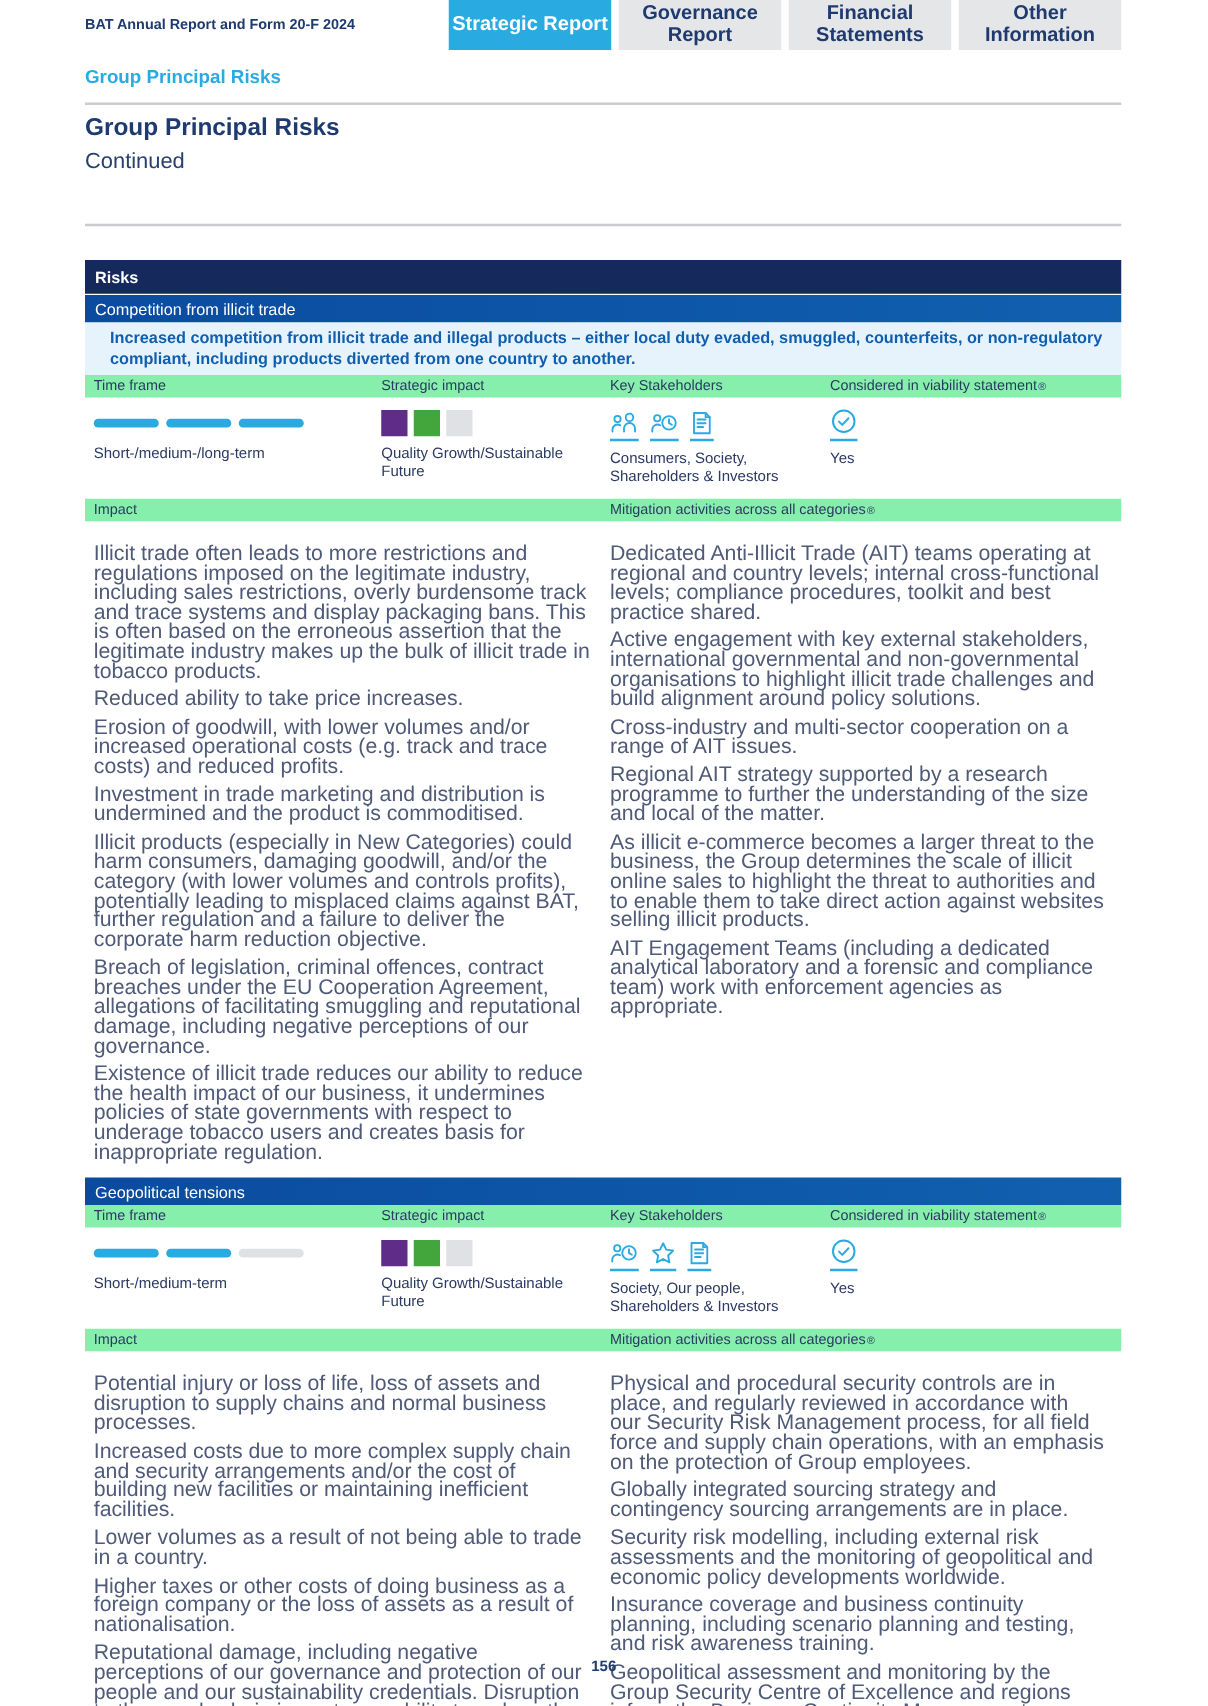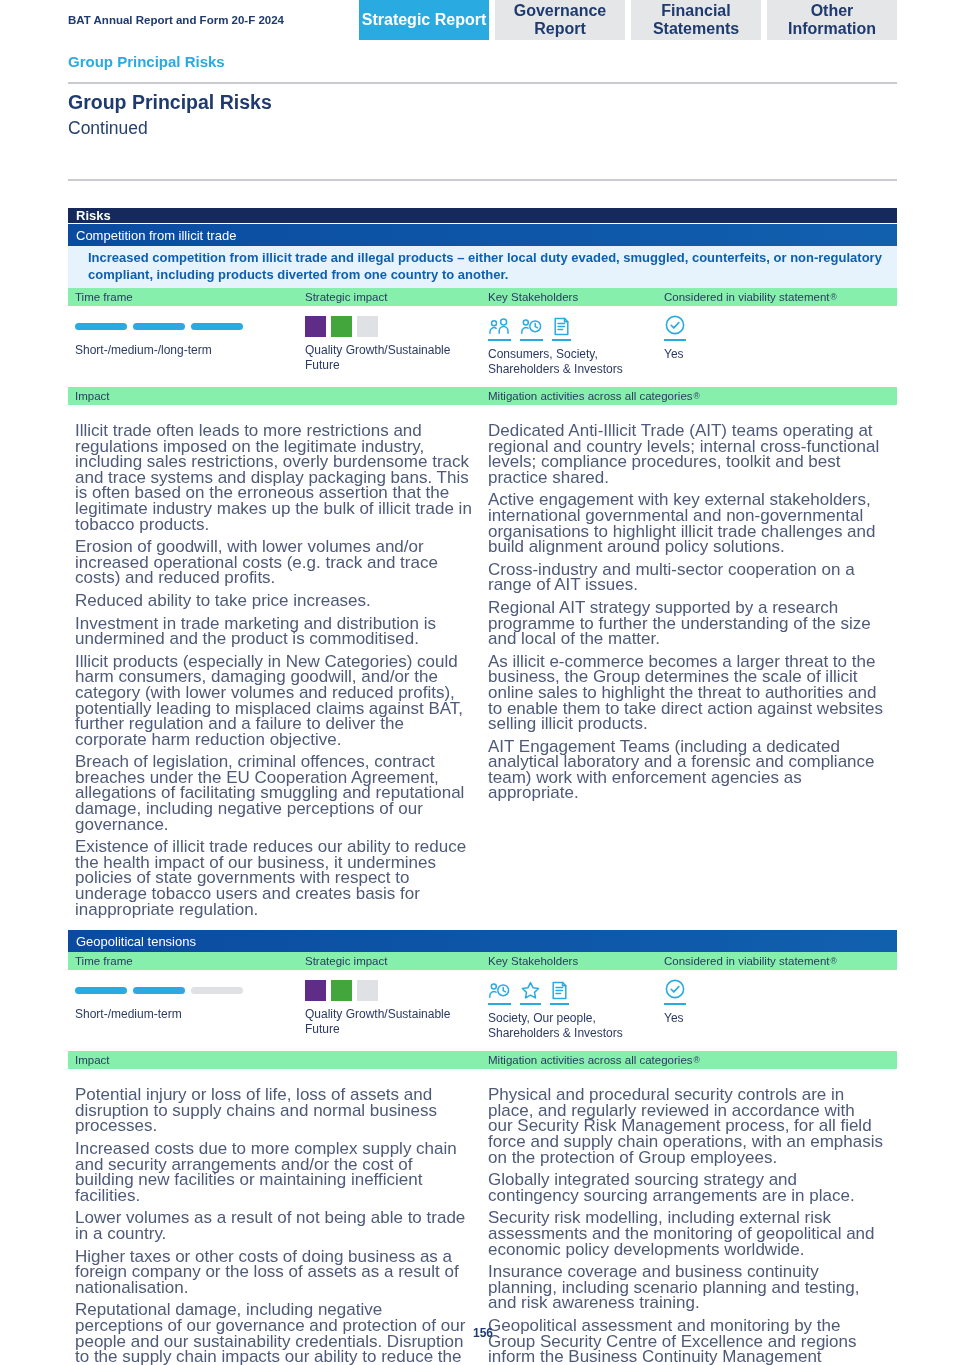--- a/index.html
+++ b/index.html
@@ -24,21 +24,21 @@
   
   .section-label { position:absolute; left:68px; top:53px; font-size:15px; font-weight:bold; color:#29abe2; }
   .rule { position:absolute; left:68px; width:829px; height:2px; background:#c9cbce; }
   .rule1 { top:82px; } .rule2 { top:179px; }
   .h1 { position:absolute; left:68px; top:91px; font-size:19.5px; font-weight:bold; color:#1e3a6e; }
   .subtitle { position:absolute; left:68px; top:118px; font-size:17.5px; font-weight:normal; color:#27406f; }
 
   
   .risks-wrap { position:absolute; left:68px; top:208px; width:829px; }
   .risks-bar {
-    height:15px; background:#16295c; color:#fff; font-size:13px; font-weight:bold;
+    height:27px; background:#16295c; color:#fff; font-size:13px; font-weight:bold;
     display:flex; align-items:center; padding-left:8px;
   }
   .risk-title {
     height:22px; background:linear-gradient(90deg,#0a4ba0,#1160ae); color:#fff; font-size:13px;
     display:flex; align-items:center; padding-left:8px; margin-top:1px;
   }
   .risk-desc {
     background:#e7f3fc; color:#0e5fb0; font-size:13px; font-weight:bold;
     line-height:16.5px; padding:4px 10px 5px 20px;
   }
@@ -165,24 +165,24 @@
       <div class="im-head row2">
         <div>Impact</div>
         <div>
             <span>Mitigation activities across all categories</span>
             <sup>®</sup>
           </div>
       </div>
       <div class="im-body row2">
         <div class="col">
             <p>Illicit trade often leads to more restrictions and regulations imposed on the legitimate industry, including sales restrictions, overly burdensome track and trace systems and display packaging bans. This is often based on the erroneous assertion that the legitimate industry makes up the bulk of illicit trade in tobacco products.</p>
+            <p>Reduced ability to take price increases.</p>
             <p>Erosion of goodwill, with lower volumes and/or increased operational costs (e.g. track and trace costs) and reduced profits.</p>
-            <p>Reduced ability to take price increases.</p>
             <p>Investment in trade marketing and distribution is undermined and the product is commoditised.</p>
-            <p>Illicit products (especially in New Categories) could harm consumers, damaging goodwill, and/or the category (with lower volumes and reduced profits), potentially leading to misplaced claims against BAT, further regulation and a failure to deliver the corporate harm reduction objective.</p>
+            <p>Illicit products (especially in New Categories) could harm consumers, damaging goodwill, and/or the category (with lower volumes and controls profits), potentially leading to misplaced claims against BAT, further regulation and a failure to deliver the corporate harm reduction objective.</p>
             <p>Breach of legislation, criminal offences, contract breaches under the EU Cooperation Agreement, allegations of facilitating smuggling and reputational damage, including negative perceptions of our governance.</p>
             <p>Existence of illicit trade reduces our ability to reduce the health impact of our business, it undermines policies of state governments with respect to underage tobacco users and creates basis for inappropriate regulation.</p>
           </div>
         <div class="col">
             <p>Dedicated Anti-Illicit Trade (AIT) teams operating at regional and country levels; internal cross-functional levels; compliance procedures, toolkit and best practice shared.</p>
             <p>Active engagement with key external stakeholders, international governmental and non-governmental organisations to highlight illicit trade challenges and build alignment around policy solutions.</p>
             <p>Cross-industry and multi-sector cooperation on a range of AIT issues.</p>
             <p>Regional AIT strategy supported by a research programme to further the understanding of the size and local of the matter.</p>
             <p>As illicit e-commerce becomes a larger threat to the business, the Group determines the scale of illicit online sales to highlight the threat to authorities and to enable them to take direct action against websites selling illicit products.</p>
             <p>AIT Engagement Teams (including a dedicated analytical laboratory and a forensic and compliance team) work with enforcement agencies as appropriate.</p>

